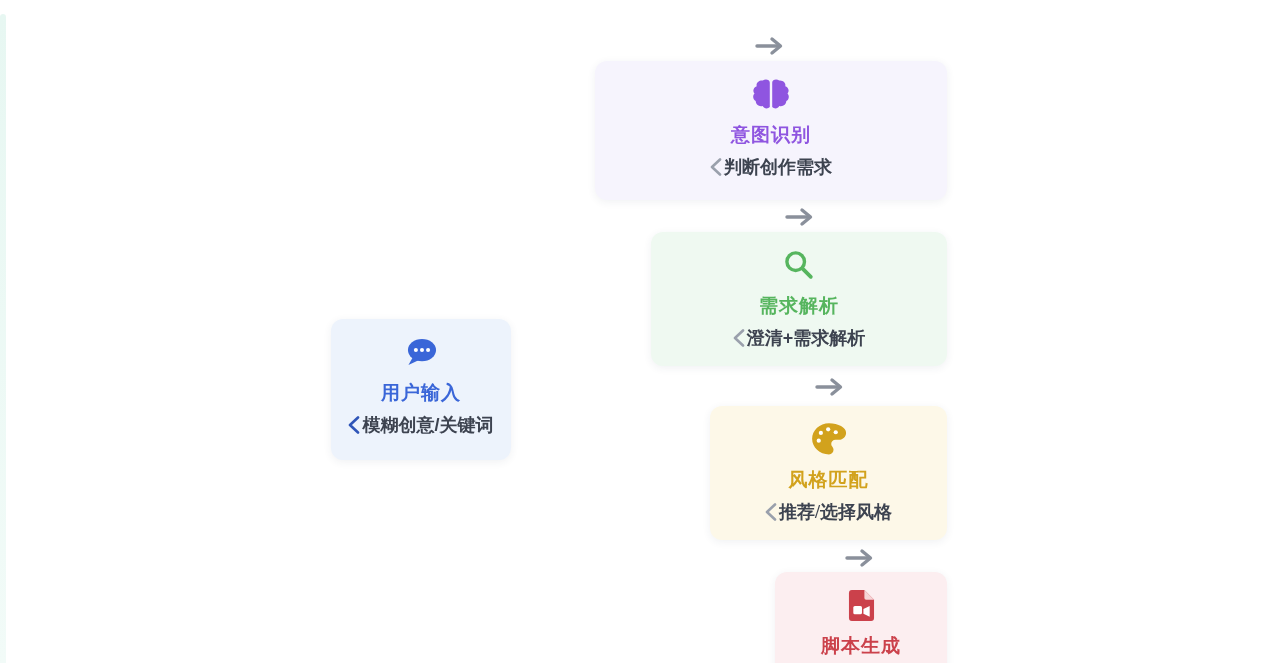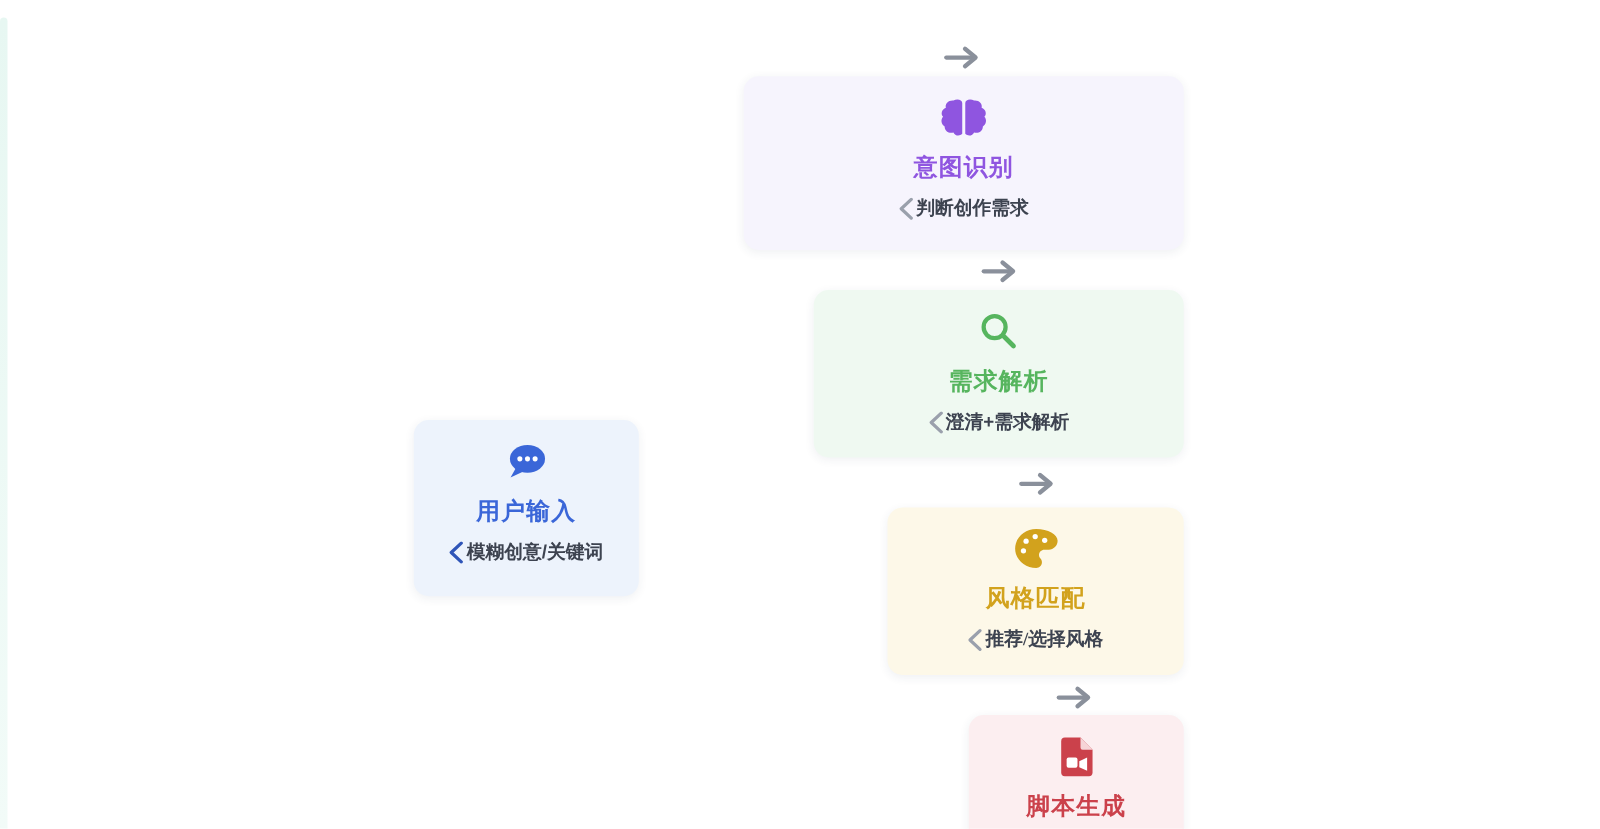--- a/index.html
+++ b/index.html
@@ -14,34 +14,34 @@
     background:linear-gradient(180deg,#e7f7f2,#f2fbf8);
   }
   .node{
     position:absolute;
     border-radius:12px;
     background:var(--bg,#f5f5f5);
     box-shadow:0 2px 8px rgba(48,58,92,0.07);
     display:flex;flex-direction:column;align-items:center;
     padding-top:13px;box-sizing:border-box;
   }
-  .node-user  {left:331px;top:336px;width:180px;height:141px;}
+  .node-user  {left:331px;top:319px;width:180px;height:141px;}
   .node-intent{left:595px;top:61px; width:352px;height:139px;}
   .node-parse {left:651px;top:232px;width:296px;height:134px;}
   .node-style {left:710px;top:406px;width:237px;height:134px;font-family:Liberation Serif, serif;}
   .node-script{left:775px;top:572px;width:172px;height:140px;}
 
   .icon{height:40px;display:flex;align-items:center;justify-content:center;color:var(--accent);}
   .title{
     margin:3px 0 0;font-size:19px;line-height:36px;font-weight:700;
     letter-spacing:1px;color:var(--accent);white-space:nowrap;
   }
   .subtitle{
     margin-top:2px;display:flex;align-items:center;gap:2px;
-    font-size:15px;line-height:24px;font-weight:600;color:#3d4350;white-space:nowrap;
+    font-size:18px;line-height:24px;font-weight:600;color:#3d4350;white-space:nowrap;
   }
   .chev{display:flex;align-items:center;color:var(--chevron,#9aa0ac);}
 
   .flow-arrow{position:absolute;width:34px;height:22px;color:#8a909b;}
   .arrow-1{left:753px;top:35px;}
   .arrow-2{left:783px;top:206px;}
   .arrow-3{left:813px;top:376px;}
   .arrow-4{left:843px;top:547px;}
   svg{display:block;}
 </style>

